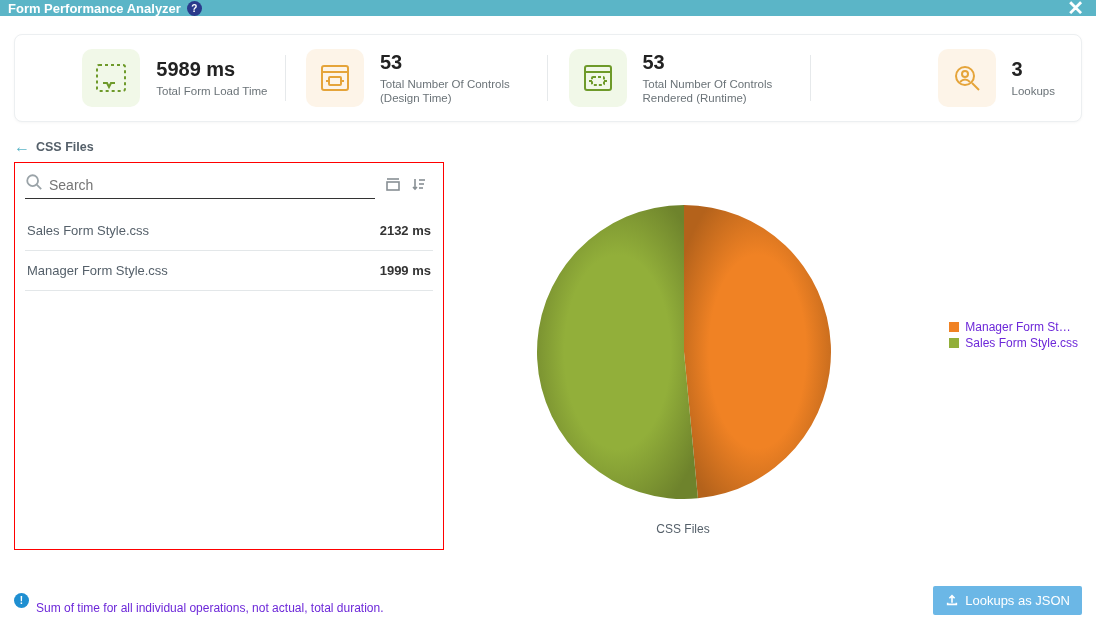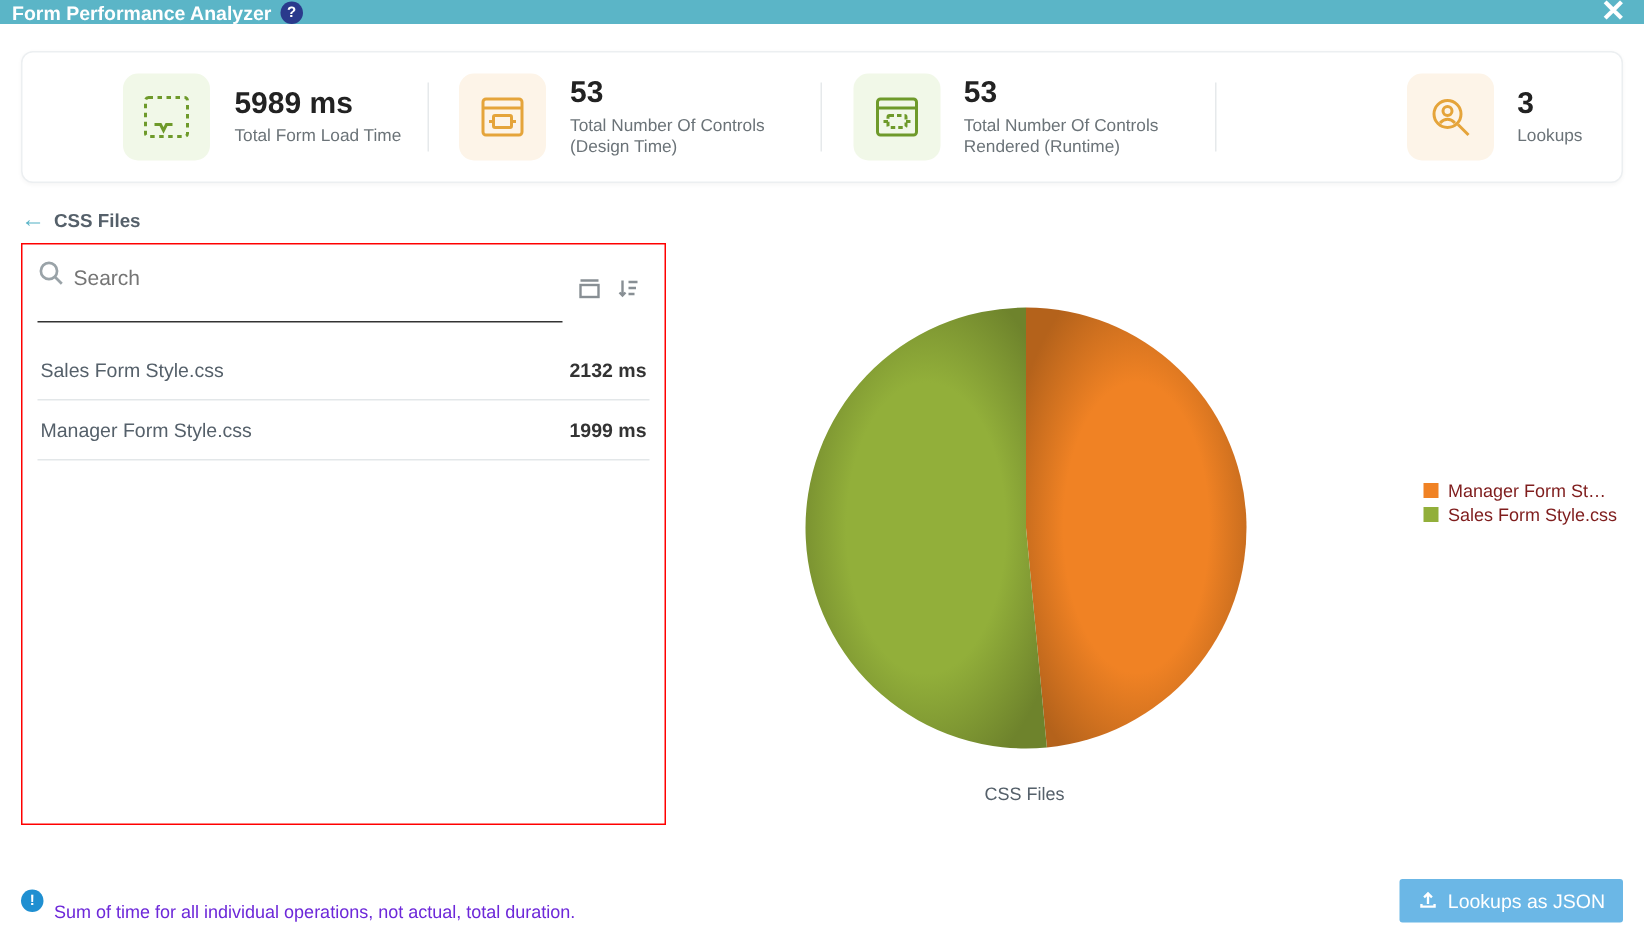--- a/index.html
+++ b/index.html
@@ -132,21 +132,21 @@
   .search-row {
     display: flex;
     align-items: center;
     padding: 10px 10px 4px 10px;
   }
   .search-wrap {
     flex: 1;
     display: flex;
     align-items: center;
     border-bottom: 1px solid #333;
-    padding-bottom: 18px;
+    padding-bottom: 2px;
     margin-right: 4px;
   }
   .search-wrap .mag {
     color: #9aa3a8;
     font-size: 18px;
     margin-right: 6px;
   }
   .search-wrap input {
     border: none;
     outline: none;
@@ -195,21 +195,21 @@
     left: 0; right: 160px;
     top: 360px;
     text-align: center;
     font-size: 12px;
     color: #55606a;
   }
   .legend {
     position: absolute;
     right: 4px; top: 158px;
     font-size: 12px;
-    color: #7f1d1d;
+    color: #6d28d9;
   }
   .legend-item {
     display: flex;
     align-items: center;
     margin-bottom: 2px;
   }
   .legend-sw {
     width: 10px; height: 10px;
     margin-right: 6px;
     flex-shrink: 0;

